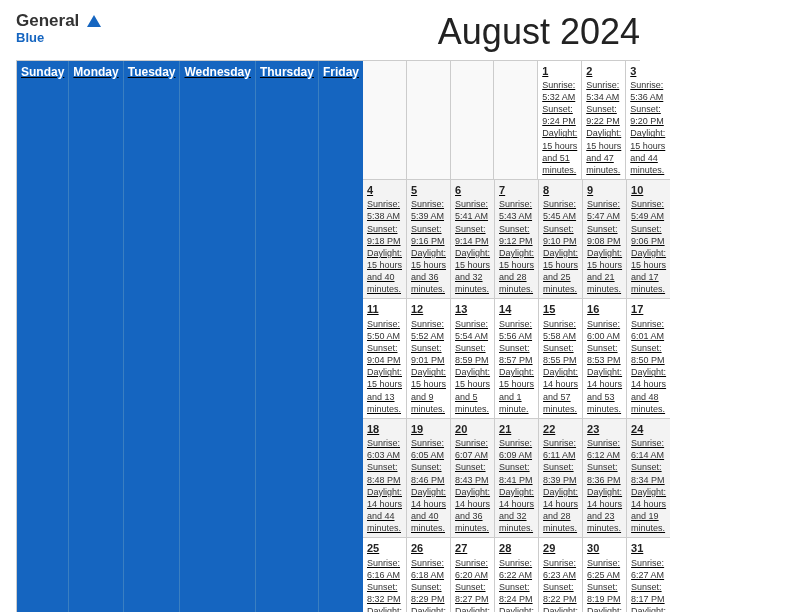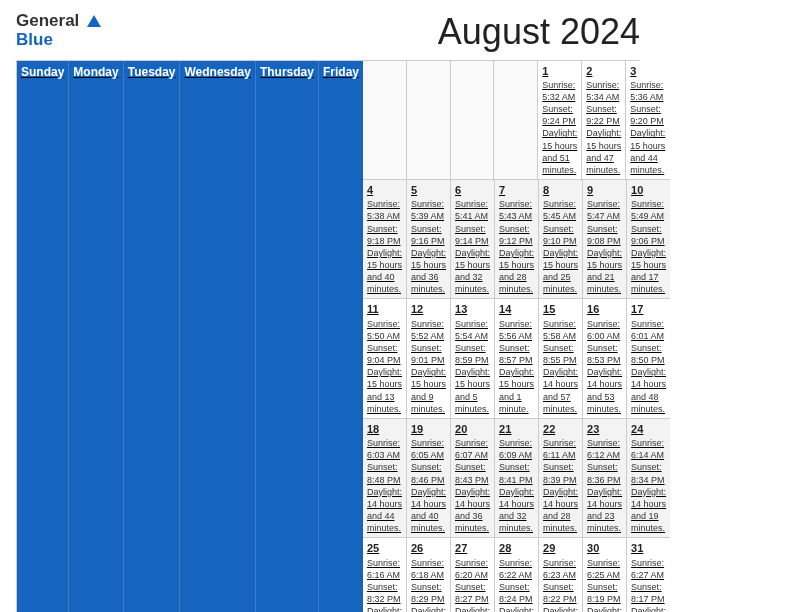--- a/index.html
+++ b/index.html
@@ -122,21 +122,21 @@
     <div class="logo">
       <div>
         <div style="display:flex;align-items:center;">
           <div style="font-size:17px;font-weight:bold;line-height:1.1;">
             <span style="color:#333;">General</span>
             <svg width="18" height="18" viewBox="0 0 18 18" style="vertical-align:middle;margin:0 1px;">
               <polygon points="9,2 16,14 2,14" fill="#1565c0"></polygon>
             </svg>
           </div>
         </div>
-        <div style="font-size:17px;font-weight:bold;color:#1565c0;line-height:1.1;">Blue</div>
+        <div style="font-size:13px;font-weight:bold;color:#1565c0;line-height:1.1;">Blue</div>
       </div>
     </div>
     <div class="title-block">
       <div class="month-year">August 2024</div>
     </div>
   </div>
 
   <div class="calendar">
     <div class="cal-header">
     <div class="cal-header-cell">Sunday</div>

